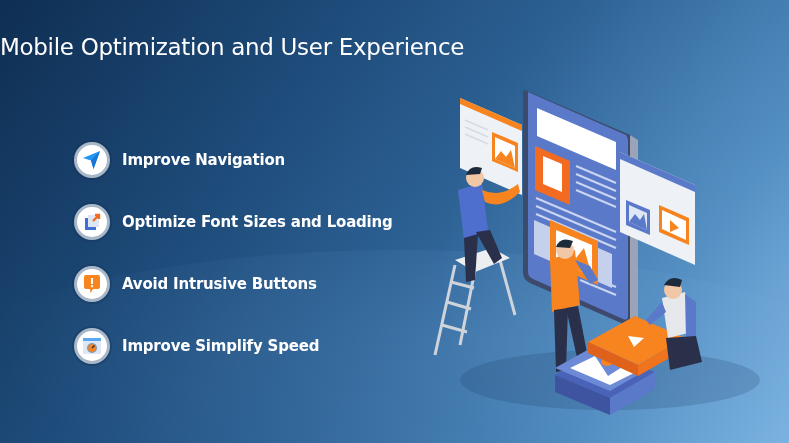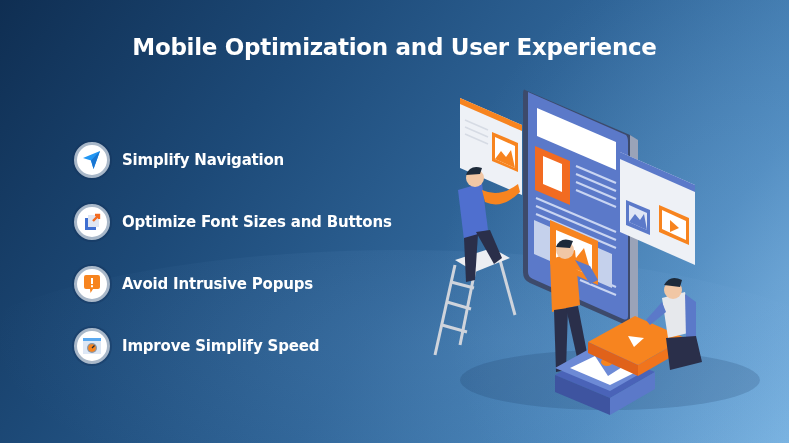--- a/index.html
+++ b/index.html
@@ -3,22 +3,22 @@
 <meta charset="utf-8">
 <style>
   html,body{margin:0;padding:0;}
   body{width:789px;height:443px;overflow:hidden;font-family:"DejaVu Sans","Liberation Sans",sans-serif;}
   .slide{position:relative;width:789px;height:443px;overflow:hidden;
     background:linear-gradient(125deg,#0f2e52 0%,#1d4a78 30%,#2e6396 55%,#4a86bb 80%,#78b2e0 100%);}
   .wave1{position:absolute;left:-100px;top:250px;width:1000px;height:300px;border-radius:50%;
     background:radial-gradient(ellipse at 60% 30%,rgba(120,170,220,0.18),rgba(0,0,0,0) 60%);}
   .wave2{position:absolute;left:380px;top:-80px;width:600px;height:600px;border-radius:50%;
     background:radial-gradient(circle at 70% 60%,rgba(140,190,235,0.25),rgba(0,0,0,0) 65%);}
-  .title{position:absolute;left:0;right:0;top:34px;text-align:center;color:#ffffff;
-    font-size:23px;font-weight:bold;letter-spacing:-0.3px;}
+  .title{position:absolute;left:0;right:0;top:34px;text-align:left;color:#ffffff;
+    font-size:23px;font-weight:normal;letter-spacing:-0.3px;}
   .items{position:absolute;left:74px;top:140px;}
   .item{display:flex;align-items:center;height:40px;margin-bottom:22px;cursor:default;}
   .badge{width:36px;height:36px;border-radius:50%;background:#ffffff;border:3px solid #a9b8c9;
     box-sizing:border-box;display:flex;align-items:center;justify-content:center;flex:0 0 auto;
     box-shadow:0 0 0 2px rgba(20,50,90,0.35);}
   .badge svg{width:24px;height:24px;display:block;}
   .label{color:#ffffff;font-size:15px;font-weight:bold;margin-left:12px;white-space:nowrap;letter-spacing:-0.2px;}
   .illus{position:absolute;left:430px;top:80px;width:360px;height:363px;}
 </style>
 </head>
@@ -31,43 +31,43 @@
   <div class="title">Mobile Optimization and User Experience</div>
 
   <div class="items">
     <div class="item">
       <div class="badge">
         <svg viewBox="0 0 24 24">
             <path d="M20 3 L3 10 L11 12.5 L13.5 21 Z" fill="#2196f3"></path>
             <path d="M20 3 L11 12.5 L13.5 21 Z" fill="#1976d2"></path>
           </svg>
       </div>
-      <span class="label">Simplify Navigation</span>
+      <span class="label">Improve Navigation</span>
     </div>
 
     <div class="item">
       <div class="badge">
         <svg viewBox="0 0 24 24">
           <rect x="5" y="8" width="11" height="12" fill="#3f6fd1"></rect>
           <rect x="8" y="5" width="11" height="12" fill="#dfe6f3"></rect>
           <path d="M13 11 L19 5 M15 5 L19 5 L19 9" stroke="#f26b21" stroke-width="2.4" fill="none"></path>
         </svg>
       </div>
-      <span class="label">Optimize Font Sizes and Buttons</span>
+      <span class="label">Optimize Font Sizes and Loading</span>
     </div>
 
     <div class="item">
       <div class="badge">
         <svg viewBox="0 0 24 24">
           <path d="M4 5 Q4 3 6 3 L18 3 Q20 3 20 5 L20 15 Q20 17 18 17 L13 17 L10.5 21 L10 17 L6 17 Q4 17 4 15 Z" fill="#f7841f"></path>
           <rect x="11" y="6" width="2" height="6" fill="#ffffff"></rect>
           <rect x="11" y="13.2" width="2" height="2" fill="#ffffff"></rect>
         </svg>
       </div>
-      <span class="label">Avoid Intrusive Popups</span>
+      <span class="label">Avoid Intrusive Buttons</span>
     </div>
 
     <div class="item">
       <div class="badge">
         <svg viewBox="0 0 24 24">
           <rect x="3" y="4" width="18" height="16" fill="#dde7f5"></rect>
           <rect x="3" y="4" width="18" height="3" fill="#5aa9f0"></rect>
           <circle cx="12" cy="14" r="5" fill="#8a96a6"></circle>
           <circle cx="12" cy="14" r="3.8" fill="#f7841f"></circle>
           <path d="M12 14 L14.5 11.5" stroke="#1d2a3a" stroke-width="1.2"></path>

